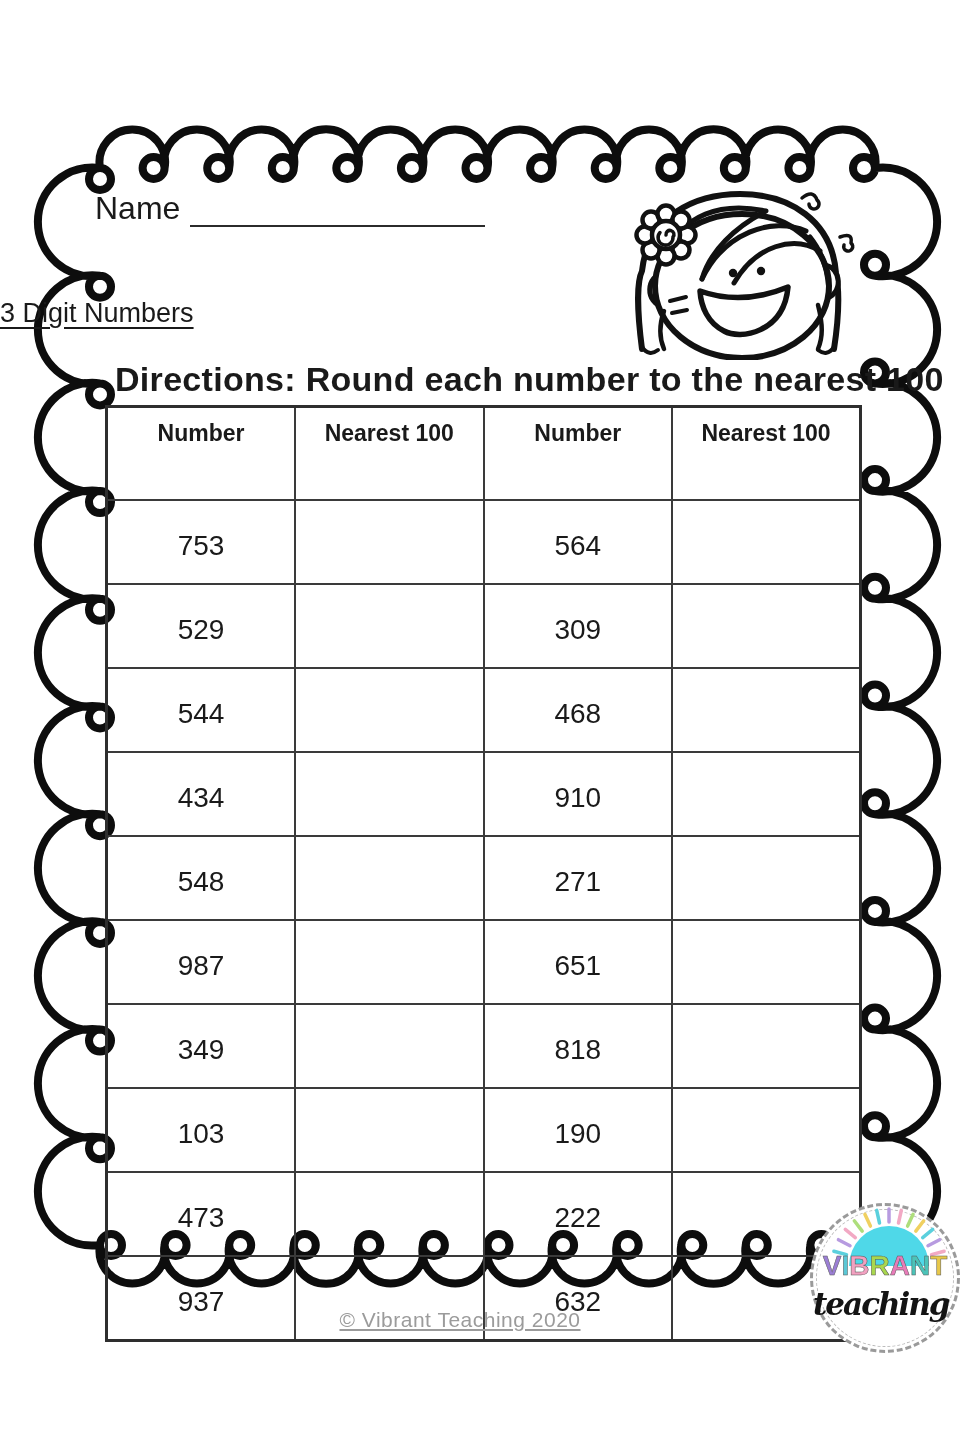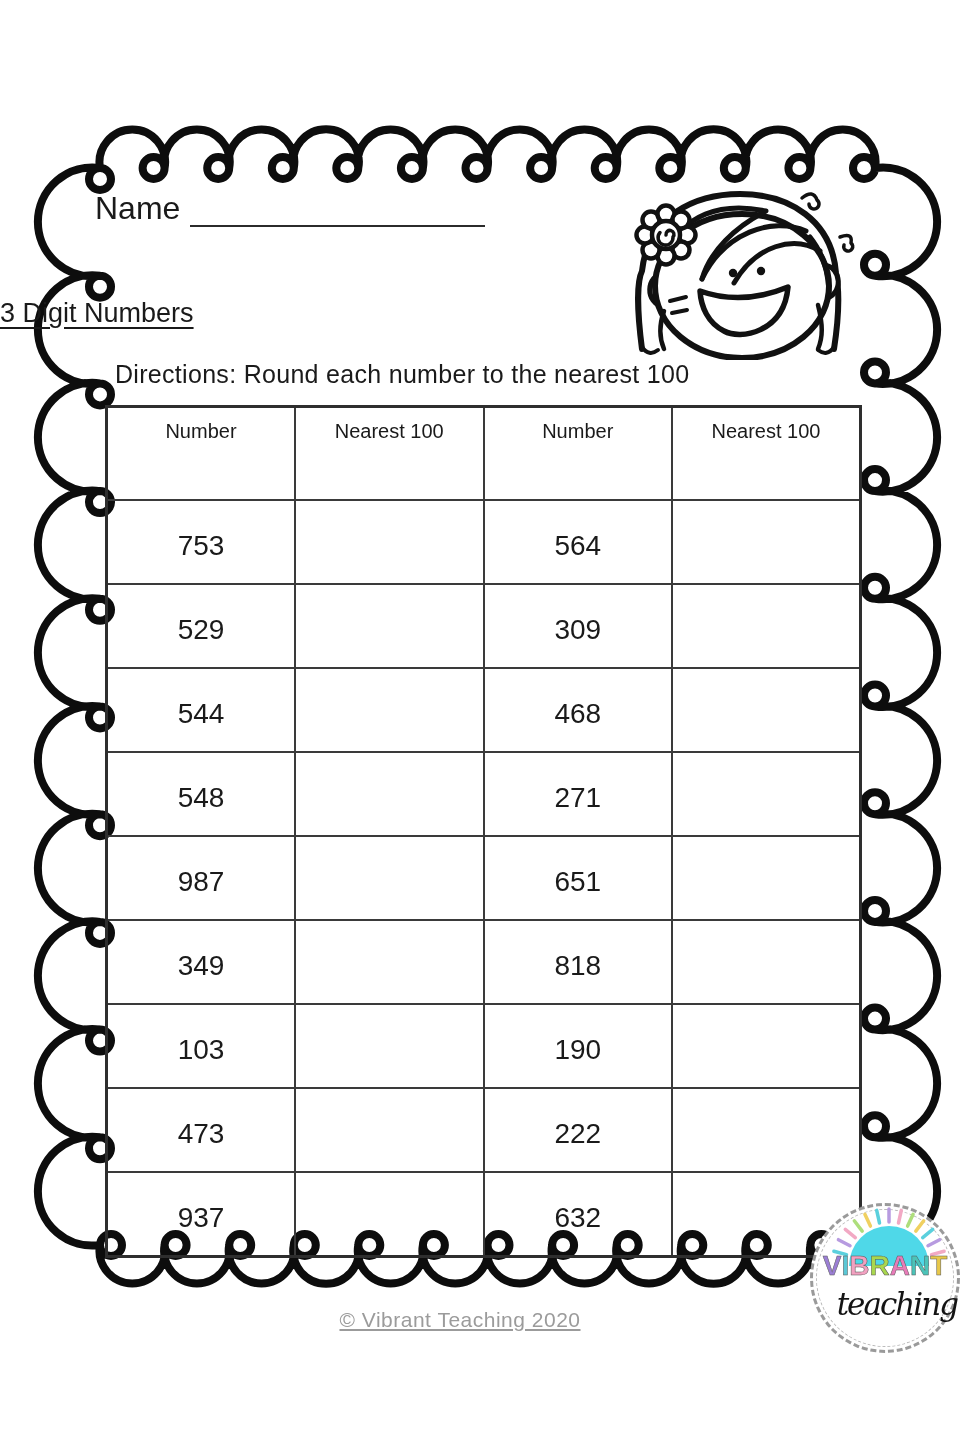--- a/index.html
+++ b/index.html
@@ -24,34 +24,34 @@
   }
 
   
   #girl { left: 612px; top: 183px; z-index: 3; }
 
   
   #title {
     left: 0; top: 298px; width: 960px; text-align: left; z-index: 3;
     font-size: 27px; text-decoration: underline; text-underline-offset: 5px;
   }
-  #directions { left: 115px; top: 360px; z-index: 3; font-size: 25px; letter-spacing: 0.3px; }
+  #directions { left: 115px; top: 360px; z-index: 3; font-size: 34px; letter-spacing: 0.3px; font-weight: bold; }
 
   
   #worksheet-table {
     position: absolute; left: 105px; top: 405px; width: 757px; z-index: 2;
     border-collapse: collapse; table-layout: fixed;
   }
   #worksheet-table th, #worksheet-table td {
     border: 2px solid #3a3a3a; text-align: center; overflow: hidden;
   }
   #worksheet-table { border: 3px solid #2e2e2e; }
   #worksheet-table th {
     height: 78px; vertical-align: top; padding-top: 12px;
-    font-weight: normal; font-size: 20px;
+    font-weight: bold; font-size: 23px;
   }
   #worksheet-table td { height: 73px; vertical-align: middle; font-size: 28px; padding-top: 8px; }
 
   
   #footer {
     left: 0; top: 1308px; width: 920px; text-align: center; z-index: 2;
     color: #9b9b9b; font-size: 21px; letter-spacing: 0.5px; text-decoration: underline;
   }
 
   
@@ -64,22 +64,22 @@
     content: ""; position: absolute; inset: 3px; border-radius: 50%;
     border: 1px dashed #bbbbbb;
   }
   #logo-art { position: absolute; left: 0; top: 0; z-index: 1; }
   #logo-word-top {
     position: absolute; left: 0; top: 46px; width: 100%; text-align: center; z-index: 2;
     font-size: 28px; font-weight: bold; letter-spacing: 0px; line-height: 1;
     -webkit-text-stroke: 0.5px #555;
   }
   #logo-word-bottom {
-    position: absolute; left: 0; top: 83px; width: 100%; text-align: right; z-index: 3;
-    font-family: "DejaVu Serif", serif; font-style: italic; font-weight: normal;
+    position: absolute; left: 0; top: 83px; width: 100%; text-align: left; z-index: 3;
+    font-family: "DejaVu Serif", serif; font-style: italic; font-weight: bold;
     font-size: 31px; color: #141414; letter-spacing: -2px; line-height: 1;
   }
 </style>
 </head>
 <body>
 
 <svg id="border-svg" width="960" height="1440" viewBox="0 0 960 1440">
   <path id="loop-border-path" fill="none" stroke="#0d0d0d" stroke-width="8" stroke-linecap="round" stroke-linejoin="round" d="M 100 168 A 32.8 32.8 0 1 1 164.6 168 A 11 11 0 1 1 142.6 168 A 11 11 0 1 1 164.6 168 A 32.8 32.8 0 1 1 229.2 168 A 11 11 0 1 1 207.2 168 A 11 11 0 1 1 229.2 168 A 32.8 32.8 0 1 1 293.8 168 A 11 11 0 1 1 271.8 168 A 11 11 0 1 1 293.8 168 A 32.8 32.8 0 1 1 358.3 168 A 11 11 0 1 1 336.3 168 A 11 11 0 1 1 358.3 168 A 32.8 32.8 0 1 1 422.9 168 A 11 11 0 1 1 400.9 168 A 11 11 0 1 1 422.9 168 A 32.8 32.8 0 1 1 487.5 168 A 11 11 0 1 1 465.5 168 A 11 11 0 1 1 487.5 168 A 32.8 32.8 0 1 1 552.1 168 A 11 11 0 1 1 530.1 168 A 11 11 0 1 1 552.1 168 A 32.8 32.8 0 1 1 616.7 168 A 11 11 0 1 1 594.7 168 A 11 11 0 1 1 616.7 168 A 32.8 32.8 0 1 1 681.3 168 A 11 11 0 1 1 659.3 168 A 11 11 0 1 1 681.3 168 A 32.8 32.8 0 1 1 745.8 168 A 11 11 0 1 1 723.8 168 A 11 11 0 1 1 745.8 168 A 32.8 32.8 0 1 1 810.4 168 A 11 11 0 1 1 788.4 168 A 11 11 0 1 1 810.4 168 A 32.8 32.8 0 1 1 875 168 A 11 11 0 1 1 853 168 A 11 11 0 1 1 875 168 A 54.4 54.4 0 1 1 875 275.7 A 11 11 0 1 1 875 253.7 A 11 11 0 1 1 875 275.7 A 54.4 54.4 0 1 1 875 383.4 A 11 11 0 1 1 875 361.4 A 11 11 0 1 1 875 383.4 A 54.4 54.4 0 1 1 875 491.1 A 11 11 0 1 1 875 469.1 A 11 11 0 1 1 875 491.1 A 54.4 54.4 0 1 1 875 598.8 A 11 11 0 1 1 875 576.8 A 11 11 0 1 1 875 598.8 A 54.4 54.4 0 1 1 875 706.5 A 11 11 0 1 1 875 684.5 A 11 11 0 1 1 875 706.5 A 54.4 54.4 0 1 1 875 814.2 A 11 11 0 1 1 875 792.2 A 11 11 0 1 1 875 814.2 A 54.4 54.4 0 1 1 875 921.9 A 11 11 0 1 1 875 899.9 A 11 11 0 1 1 875 921.9 A 54.4 54.4 0 1 1 875 1029.6 A 11 11 0 1 1 875 1007.6 A 11 11 0 1 1 875 1029.6 A 54.4 54.4 0 1 1 875 1137.3 A 11 11 0 1 1 875 1115.3 A 11 11 0 1 1 875 1137.3 A 54.4 54.4 0 1 1 875 1245 A 11 11 0 1 1 875 1223 A 11 11 0 1 1 875 1245 A 32.8 32.8 0 1 1 810.4 1245 A 11 11 0 1 1 832.4 1245 A 11 11 0 1 1 810.4 1245 A 32.8 32.8 0 1 1 745.8 1245 A 11 11 0 1 1 767.8 1245 A 11 11 0 1 1 745.8 1245 A 32.8 32.8 0 1 1 681.3 1245 A 11 11 0 1 1 703.3 1245 A 11 11 0 1 1 681.3 1245 A 32.8 32.8 0 1 1 616.7 1245 A 11 11 0 1 1 638.7 1245 A 11 11 0 1 1 616.7 1245 A 32.8 32.8 0 1 1 552.1 1245 A 11 11 0 1 1 574.1 1245 A 11 11 0 1 1 552.1 1245 A 32.8 32.8 0 1 1 487.5 1245 A 11 11 0 1 1 509.5 1245 A 11 11 0 1 1 487.5 1245 A 32.8 32.8 0 1 1 422.9 1245 A 11 11 0 1 1 444.9 1245 A 11 11 0 1 1 422.9 1245 A 32.8 32.8 0 1 1 358.3 1245 A 11 11 0 1 1 380.3 1245 A 11 11 0 1 1 358.3 1245 A 32.8 32.8 0 1 1 293.8 1245 A 11 11 0 1 1 315.8 1245 A 11 11 0 1 1 293.8 1245 A 32.8 32.8 0 1 1 229.2 1245 A 11 11 0 1 1 251.2 1245 A 11 11 0 1 1 229.2 1245 A 32.8 32.8 0 1 1 164.6 1245 A 11 11 0 1 1 186.6 1245 A 11 11 0 1 1 164.6 1245 A 32.8 32.8 0 1 1 100 1245 A 11 11 0 1 1 122 1245 A 11 11 0 1 1 100 1245 A 54.4 54.4 0 1 1 100 1137.3 A 11 11 0 1 1 100 1159.3 A 11 11 0 1 1 100 1137.3 A 54.4 54.4 0 1 1 100 1029.6 A 11 11 0 1 1 100 1051.6 A 11 11 0 1 1 100 1029.6 A 54.4 54.4 0 1 1 100 921.9 A 11 11 0 1 1 100 943.9 A 11 11 0 1 1 100 921.9 A 54.4 54.4 0 1 1 100 814.2 A 11 11 0 1 1 100 836.2 A 11 11 0 1 1 100 814.2 A 54.4 54.4 0 1 1 100 706.5 A 11 11 0 1 1 100 728.5 A 11 11 0 1 1 100 706.5 A 54.4 54.4 0 1 1 100 598.8 A 11 11 0 1 1 100 620.8 A 11 11 0 1 1 100 598.8 A 54.4 54.4 0 1 1 100 491.1 A 11 11 0 1 1 100 513.1 A 11 11 0 1 1 100 491.1 A 54.4 54.4 0 1 1 100 383.4 A 11 11 0 1 1 100 405.4 A 11 11 0 1 1 100 383.4 A 54.4 54.4 0 1 1 100 275.7 A 11 11 0 1 1 100 297.7 A 11 11 0 1 1 100 275.7 A 54.4 54.4 0 1 1 100 168 A 11 11 0 1 1 100 190 A 11 11 0 1 1 100 168 "></path>
 </svg>
 
@@ -158,20 +158,26 @@
   <tr>
     <td>529</td>
     <td></td>
     <td>309</td>
     <td></td>
   </tr>
   <tr>
     <td>544</td>
     <td></td>
     <td>468</td>
+    <td></td>
+  </tr>
+  <tr>
+    <td>434</td>
+    <td></td>
+    <td>910</td>
     <td></td>
   </tr>
   <tr>
     <td>548</td>
     <td></td>
     <td>271</td>
     <td></td>
   </tr>
   <tr>
     <td>987</td>

